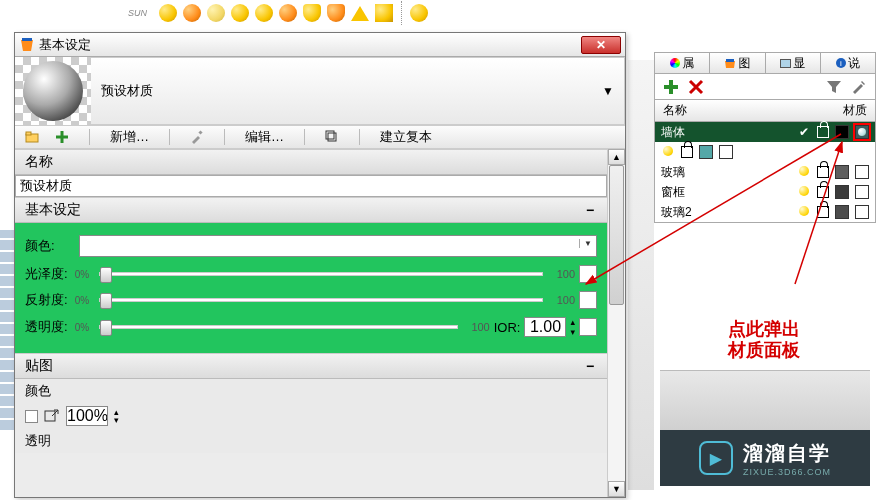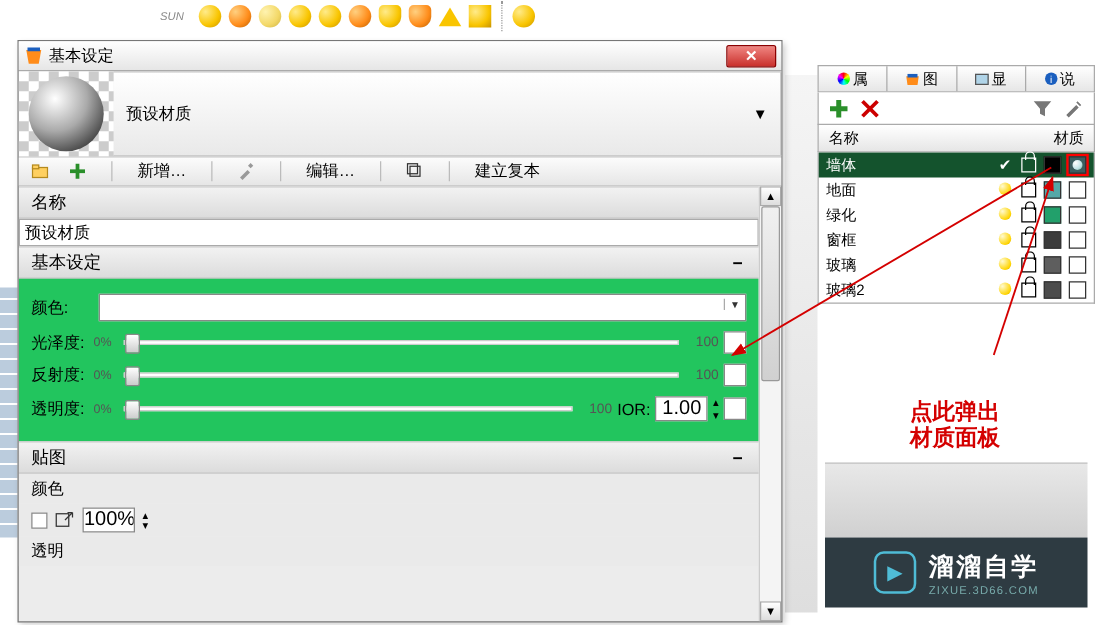--- a/index.html
+++ b/index.html
@@ -317,45 +317,37 @@
       <div class="layer-row sel">
         <span class="lname">墙体</span>
         <span class="vis"><span class="check">✔</span></span>
         <span class="lock"></span>
         <span class="cswatch" style="background:#000000"></span>
         <span class="mat-dot highlight">
           <span class="ball"></span>
         </span>
       </div>
       <div class="layer-row">
-        <span class="lname">地面</span>
         <span class="vis"><span class="bulb"></span></span>
         <span class="lock"></span>
         <span class="cswatch" style="background:#54a8a8"></span>
         <span class="mat-dot"></span>
       </div>
       <div class="layer-row">
-        <span class="lname">绿化</span>
+        <span class="lname">玻璃</span>
         <span class="vis"><span class="bulb"></span></span>
         <span class="lock"></span>
-        <span class="cswatch" style="background:#22a06b"></span>
+        <span class="cswatch" style="background:#5e5e5e"></span>
         <span class="mat-dot"></span>
       </div>
       <div class="layer-row">
         <span class="lname">窗框</span>
         <span class="vis"><span class="bulb"></span></span>
         <span class="lock"></span>
         <span class="cswatch" style="background:#3b3b3b"></span>
-        <span class="mat-dot"></span>
-      </div>
-      <div class="layer-row">
-        <span class="lname">玻璃</span>
-        <span class="vis"><span class="bulb"></span></span>
-        <span class="lock"></span>
-        <span class="cswatch" style="background:#5e5e5e"></span>
         <span class="mat-dot"></span>
       </div>
       <div class="layer-row">
         <span class="lname">玻璃2</span>
         <span class="vis"><span class="bulb"></span></span>
         <span class="lock"></span>
         <span class="cswatch" style="background:#4c4c4c"></span>
         <span class="mat-dot"></span>
       </div>
     </div>

